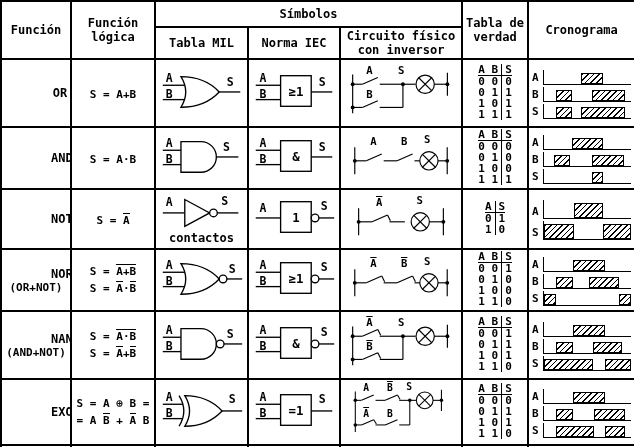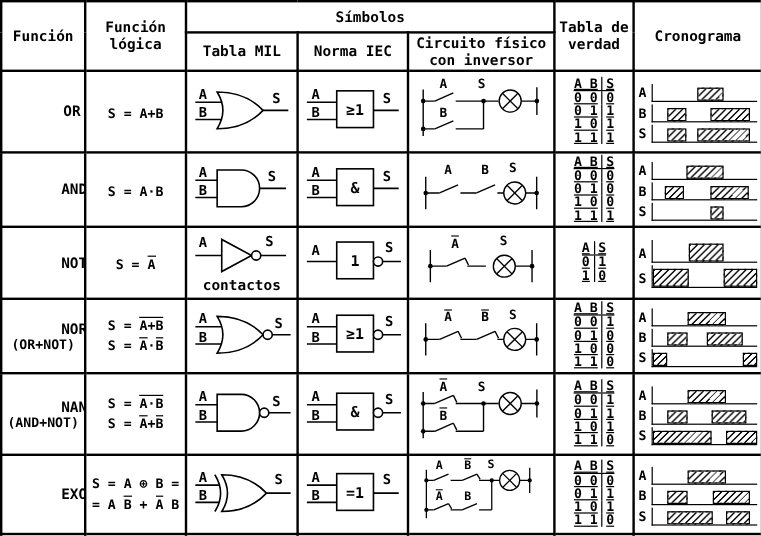--- a/index.html
+++ b/index.html
@@ -5,21 +5,21 @@
   html,body{margin:0;padding:0;background:#fff;}
   body{font-family:"DejaVu Sans Mono",monospace;color:#000;}
   table{border-collapse:collapse;table-layout:fixed;width:634px;background:#fff;}
   td,th{border:2px solid #000;padding:1px;text-align:center;vertical-align:middle;overflow:hidden;}
   th{font:bold 12px "DejaVu Sans Mono",monospace;}
   .fn{font:bold 12px "DejaVu Sans Mono",monospace;padding-left:48px;}
   .fn2{font:bold 11px "DejaVu Sans Mono",monospace;}
   .eq{font:bold 11px "DejaVu Sans Mono",monospace;display:inline-block;}
   .eq-line{line-height:17px;white-space:nowrap;}
   .ov{border-top:1.5px solid #000;}
-  .tt{display:inline-block;font:bold 11px "DejaVu Sans Mono",monospace;line-height:11px;text-align:right;text-decoration:underline;}
+  .tt{display:inline-block;font:bold 11px "DejaVu Sans Mono",monospace;line-height:11px;text-align:right;}
   .tt-row{display:flex;}
   .tt-head{border-bottom:1.5px solid #000;}
   .tt-in{padding-right:3px;white-space:pre;}
   .tt-out{border-left:1.5px solid #000;padding-left:3px;white-space:pre;}
   .wave{display:block;padding:1px 2px;}
   .wave-row{display:flex;align-items:flex-end;}
   .wave-label{width:11px;font:bold 11px "DejaVu Sans Mono",monospace;text-align:left;margin-bottom:1px;}
   .wave-plot{position:relative;flex:1;border-left:1.5px solid #000;border-bottom:1.5px solid #000;}
   .wave-pulse{position:absolute;bottom:0;box-sizing:border-box;border:1.2px solid #000;
     background:repeating-linear-gradient(135deg,#000 0,#000 1px,#fff 1px,#fff 4px);}

